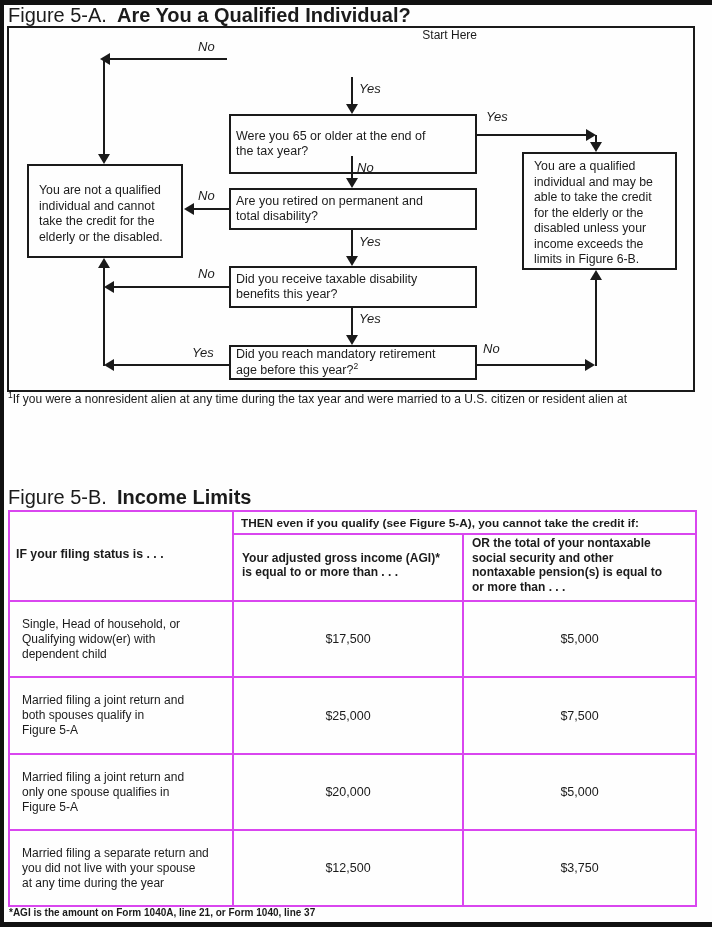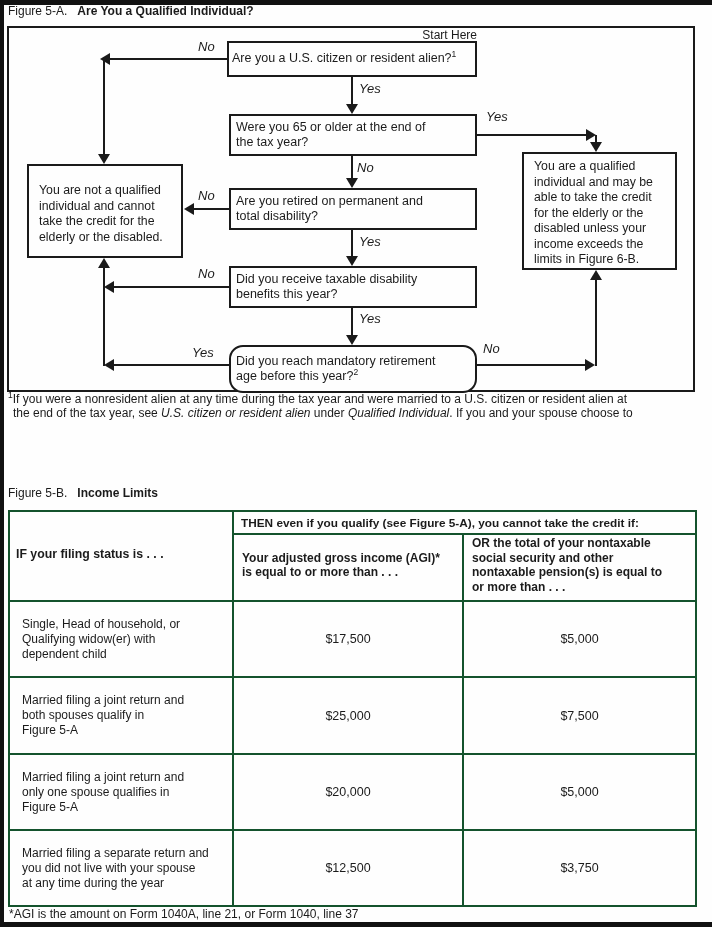--- a/index.html
+++ b/index.html
@@ -2,21 +2,21 @@
 <html><head>
 <meta charset="utf-8">
 <style>
   html,body{margin:0;padding:0;background:#e8e8e8;}
   #page{
     position:relative;width:712px;height:927px;background:#fefefe;
     font-family:"Liberation Sans","DejaVu Sans",sans-serif;color:#1b1b1b;
     overflow:hidden;margin:0 auto;
   }
   .border-bar{position:absolute;background:#111;}
-  .fig-title{position:absolute;font-size:12px;white-space:nowrap;}
+  .fig-title{position:absolute;font-size:20px;white-space:nowrap;}
   .fig-title .bold{font-weight:bold;margin-left:10px;}
   .frame{position:absolute;border:2px solid #1a1a1a;box-sizing:border-box;}
   .qbox{
     position:absolute;border:2px solid #1a1a1a;box-sizing:border-box;background:#fefefe;
     display:flex;align-items:center;font-size:12.5px;line-height:15.5px;padding-left:5px;
   }
   .sidebox{
     position:absolute;border:2px solid #1a1a1a;box-sizing:border-box;background:#fefefe;
     font-size:12.3px;line-height:15.5px;
   }
@@ -30,61 +30,58 @@
   .ah-right{border-top:6px solid transparent;border-bottom:6px solid transparent;border-left:10px solid #1a1a1a;}
   .lbl{position:absolute;font-style:italic;font-size:13px;white-space:nowrap;}
   .start{position:absolute;font-size:12px;text-align:right;}
   sup{font-size:8.5px;line-height:0;}
   .fn{position:absolute;font-size:12px;line-height:14.2px;width:700px;}
   .fn-cont{margin-left:5px;}
   .it{font-style:italic;}
   table.limits{
     position:absolute;border-collapse:collapse;table-layout:fixed;background:#fefefe;
   }
-  table.limits td{border:2px solid #14532d;vertical-align:middle;overflow:hidden;}
+  table.limits td{border:2px solid #d946ef;vertical-align:middle;overflow:hidden;}
   td.if-cell{vertical-align:bottom;font-weight:bold;font-size:12.3px;padding:0 0 5px 6px;}
   td.then-cell{font-weight:bold;font-size:11.8px;padding-left:7px;}
   td.subhdr{vertical-align:bottom;font-weight:bold;font-size:12px;line-height:14.5px;padding:0 4px 5px 8px;}
   td.status{font-size:12px;line-height:15px;padding-left:12px;}
   td.amount{text-align:center;font-size:12.5px;}
-  .fn-agi{position:absolute;font-size:12px;}
+  .fn-agi{position:absolute;font-size:10px;font-weight:bold;}
 </style>
 </head>
 <body>
 
 <div id="page">
 
   <div class="border-bar" style="left:0;top:0;width:712px;height:5px;"></div>
   <div class="border-bar" style="left:0;top:0;width:4px;height:927px;"></div>
   <div class="border-bar" style="left:0;top:922px;width:712px;height:5px;"></div>
 
   <div class="fig-title" style="left:8px;top:4px;">
     <span>Figure 5-A.</span><span class="bold">Are You a Qualified Individual?</span>
   </div>
 
   <div class="frame" style="left:7px;top:26px;width:688px;height:366px;"></div>
 
   <div class="start" style="left:229px;top:28px;width:248px;">Start Here</div>
 
-  <div class="qbox" style="left:227px;top:41px;width:250px;height:36px;padding-left:3px;">
-    <span><span>Are you a U.S. citizen or resident alien?</span><sup>1</sup></span>
-  </div>
-  <div class="qbox" style="left:229px;top:114px;width:248px;height:42px;">
+  <div class="qbox" style="left:229px;top:114px;width:248px;height:60px;">
     <span class="ml">Were you 65 or older at the end of
 the tax year?</span>
   </div>
   <div class="qbox" style="left:229px;top:266px;width:248px;height:42px;">
     <span class="ml">Did you receive taxable disability
 benefits this year?</span>
   </div>
   <div class="qbox" style="left:229px;top:188px;width:248px;height:42px;">
     <span class="ml">Are you retired on permanent and
 total disability?</span>
   </div>
-  <div class="qbox" style="left:229px;top:345px;width:248px;height:48px;border-radius:14px;">
+  <div class="qbox" style="left:229px;top:345px;width:248px;height:35px;">
     <span><span class="ml">Did you reach mandatory retirement
 age before this year?</span><sup>2</sup></span>
   </div>
 
   <div class="sidebox" style="left:27px;top:164px;width:156px;height:94px;padding:17px 2px 0 10px;">
     <span class="ml">You are not a qualified
 individual and cannot
 take the credit for the
 elderly or the disabled.</span>
   </div>
@@ -138,21 +135,20 @@
   <div class="lbl" style="left:357px;top:160px;">No</div>
   <div class="lbl" style="left:198px;top:188px;">No</div>
   <div class="lbl" style="left:359px;top:234px;">Yes</div>
   <div class="lbl" style="left:198px;top:266px;">No</div>
   <div class="lbl" style="left:359px;top:311px;">Yes</div>
   <div class="lbl" style="left:192px;top:345px;">Yes</div>
   <div class="lbl" style="left:483px;top:341px;">No</div>
 
   <div class="fn" style="left:8px;top:392px;">
     <div><sup>1</sup><span>If you were a nonresident alien at any time during the tax year and were married to a U.S. citizen or resident alien at</span></div>
-    <div class="fn-cont"><span>the end of the tax year, see </span><span class="it">U.S. citizen or resident alien</span><span> under </span><span class="it">Qualified Individual</span><span>. If you and your spouse choose to</span></div>
   </div>
 
   <div class="fig-title" style="left:8px;top:486px;">
     <span>Figure 5-B.</span><span class="bold">Income Limits</span>
   </div>
 
   <table class="limits" style="left:8px;top:510px;width:687px;">
     <colgroup>
         <col style="width:224px;">
         <col style="width:230px;">

